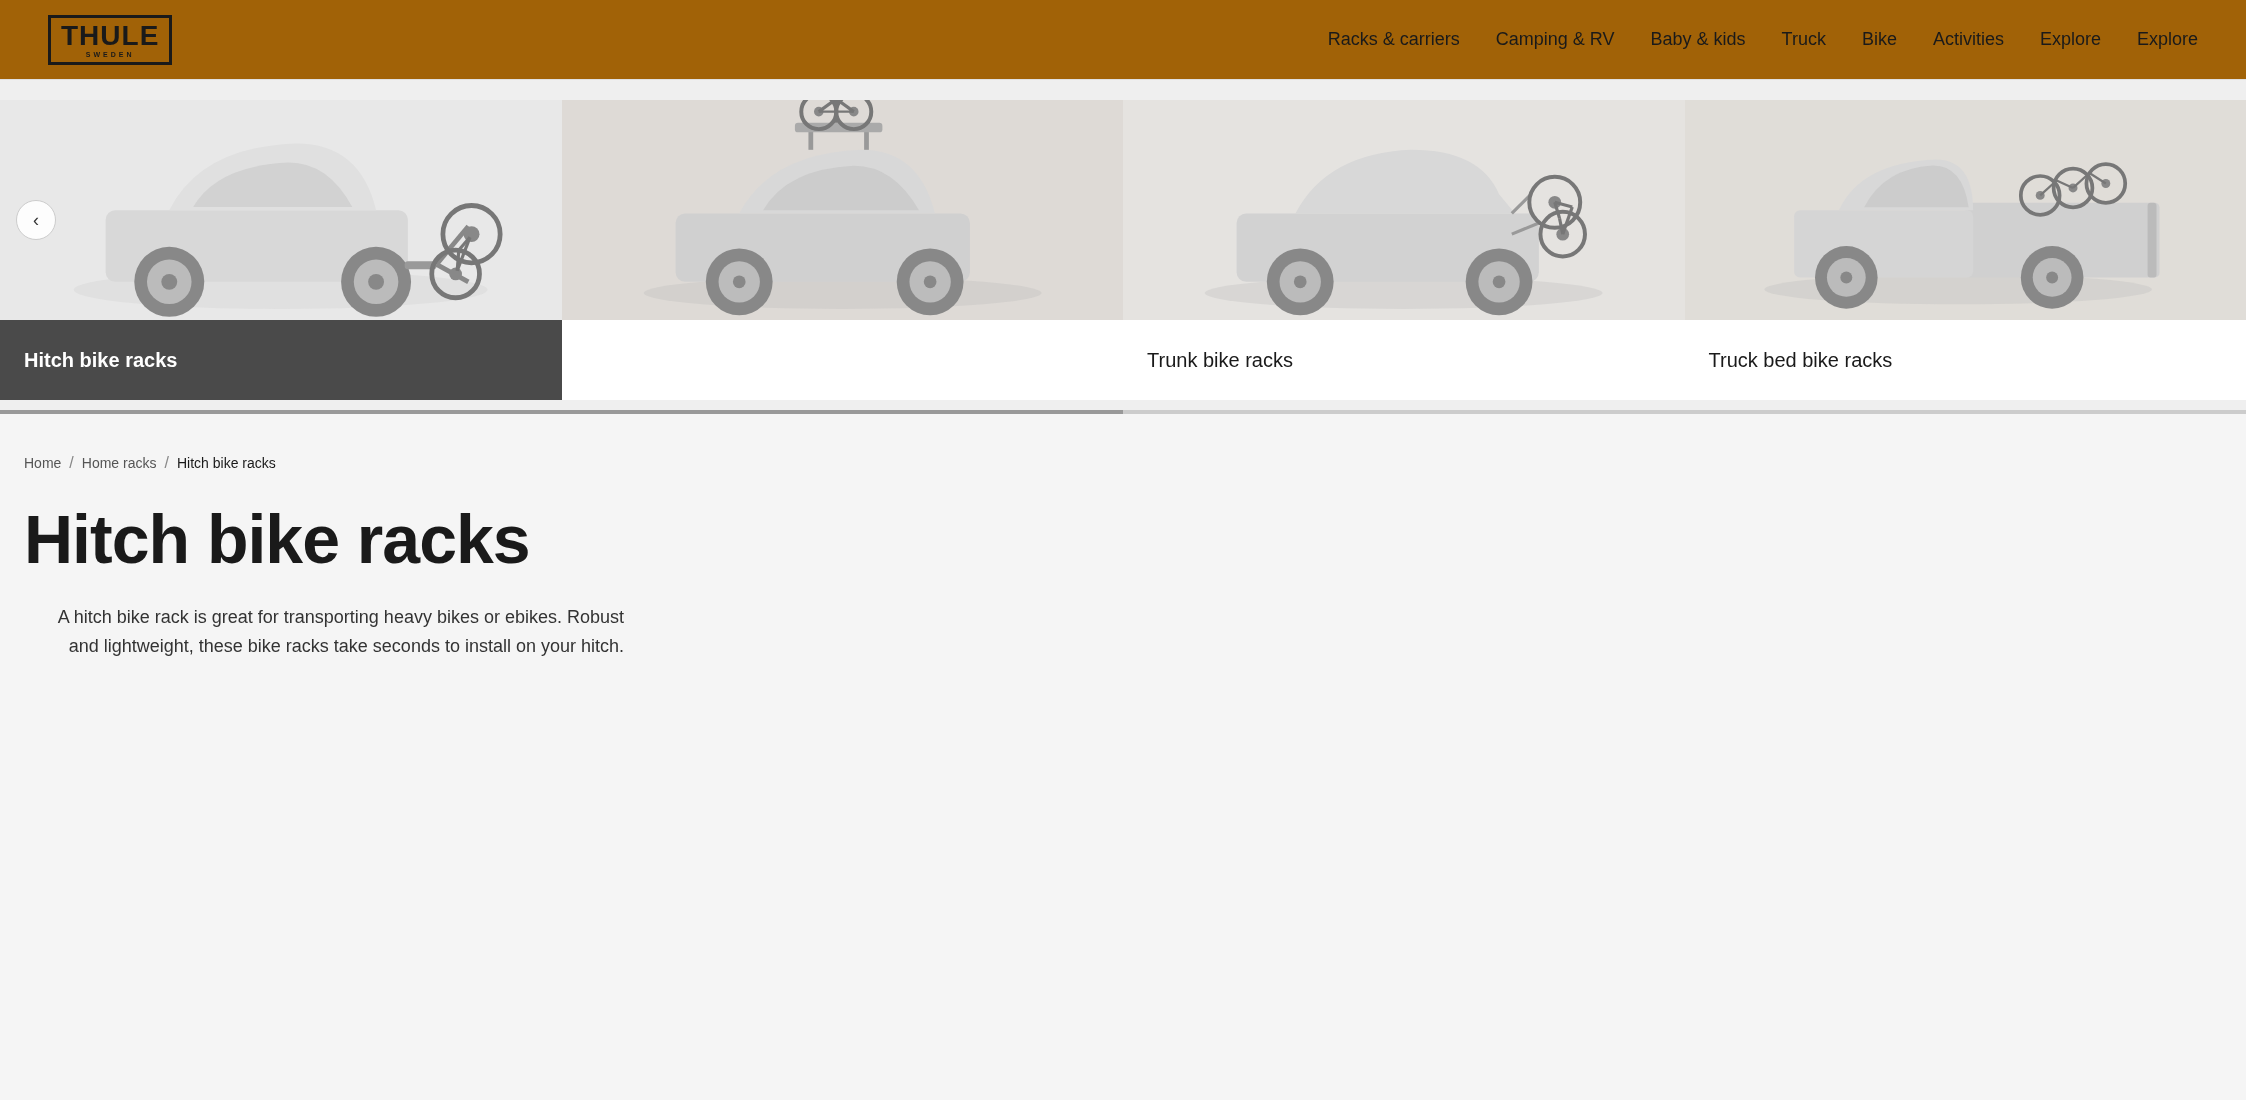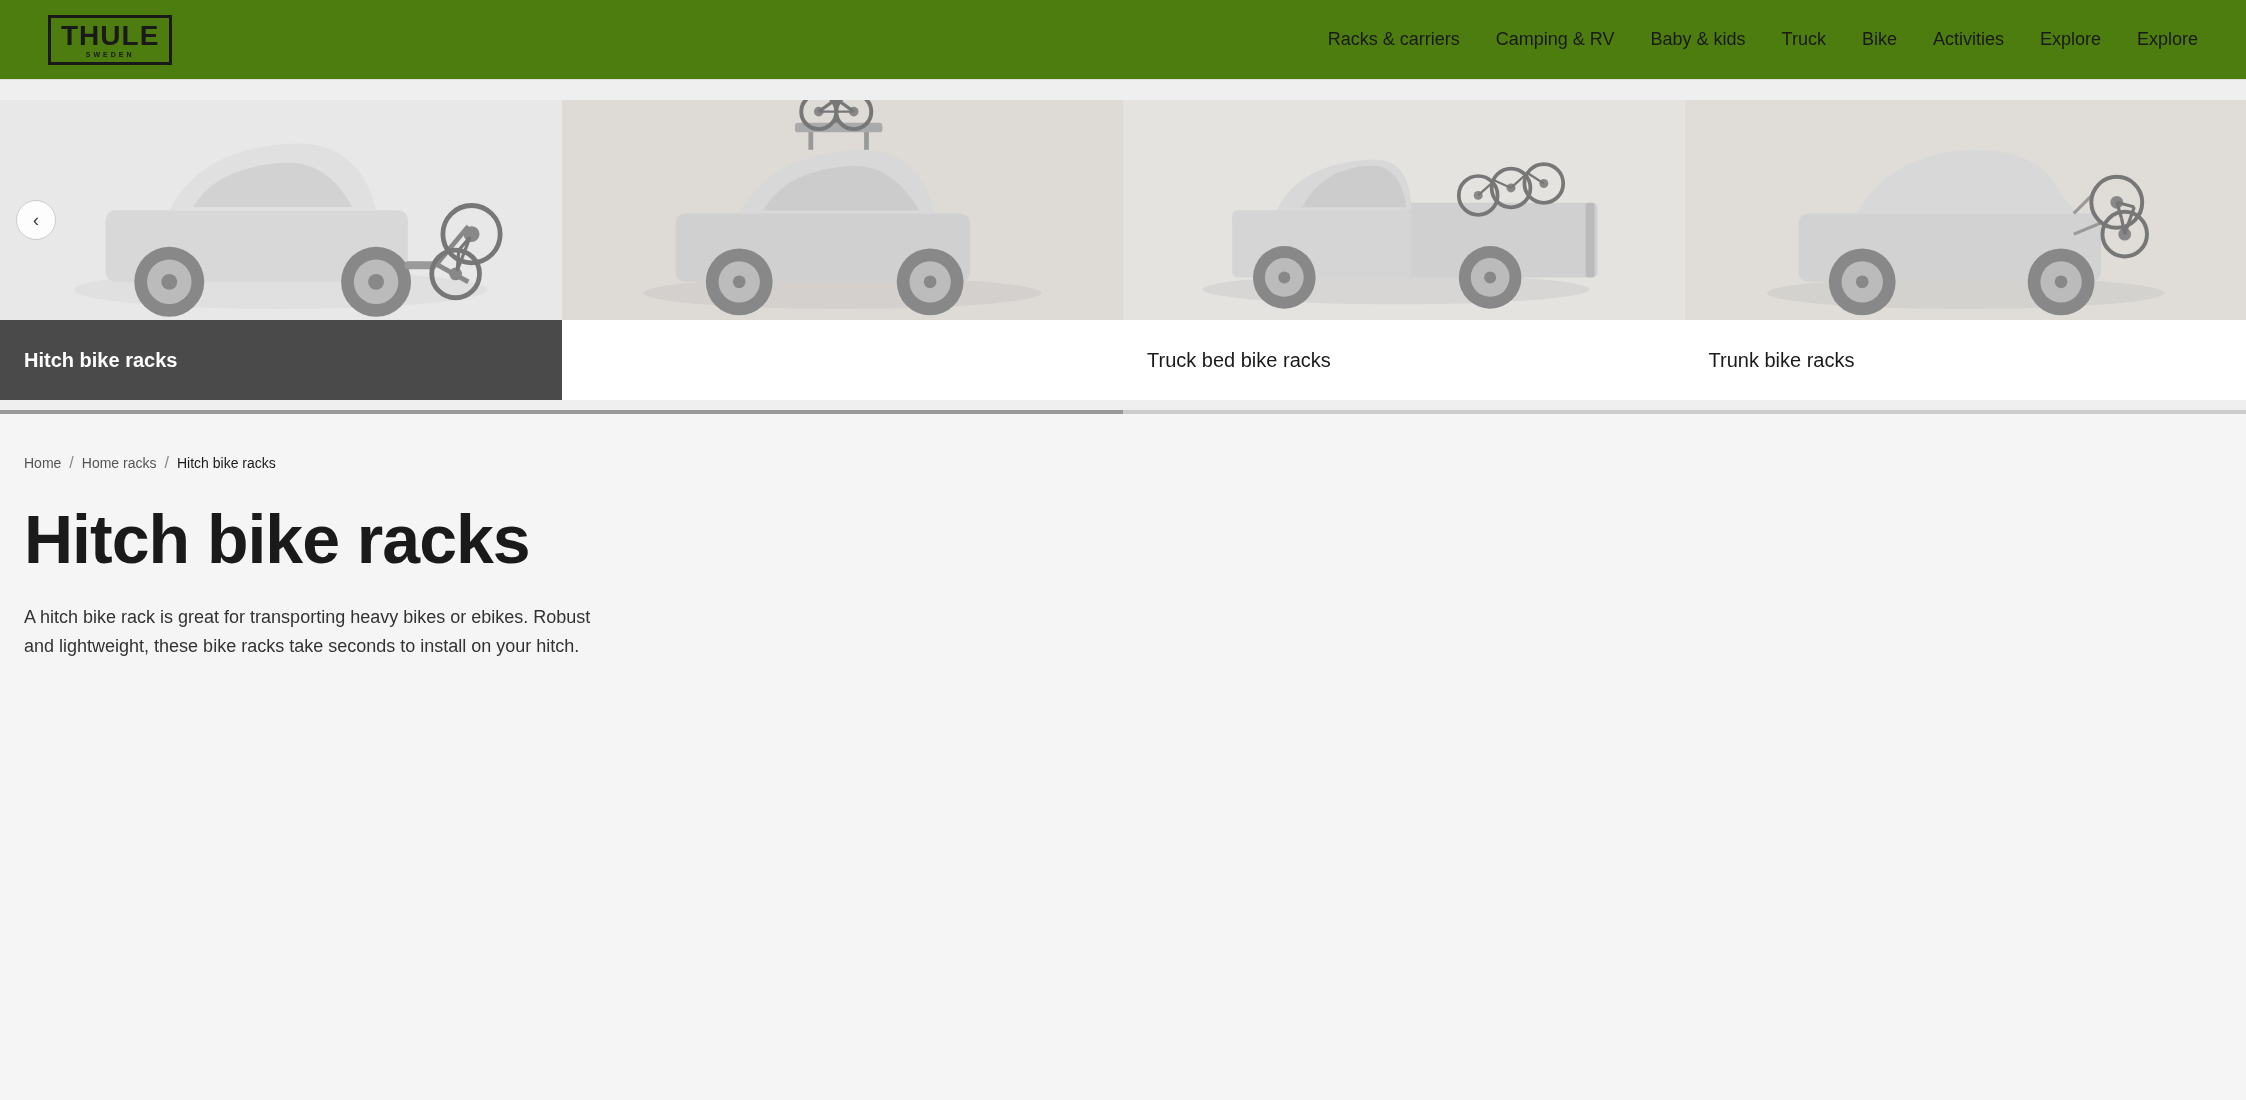--- a/index.html
+++ b/index.html
@@ -9,21 +9,21 @@
     }
 
     body {
       font-family: -apple-system, BlinkMacSystemFont, 'Segoe UI', Helvetica, Arial, sans-serif;
       background: #f5f5f5;
       color: #1a1a1a;
     }
 
     
     header {
-      background: #4d7c0f;
+      background: #a16207;
       border-bottom: 1px solid #e0e0e0;
       display: flex;
       align-items: center;
       padding: 0 48px;
       height: 80px;
     }
 
     .logo {
       font-size: 28px;
       font-weight: 900;
@@ -200,20 +200,21 @@
       margin-bottom: 28px;
       line-height: 1.05;
       letter-spacing: -1px;
     }
 
     .page-description {
       font-size: 18px;
       color: #333;
       line-height: 1.6;
       max-width: 600px;
+      text-align: right;
     }
   </style>
 </head>
 <body>
 
 <header>
   <div class="logo">
     <span>THULE</span>
     <span class="logo-sub">SWEDEN</span>
   </div>
@@ -301,20 +302,54 @@
           <line x1="135" y1="18" x2="146" y2="10" stroke="#777" stroke-width="2"></line>
           <line x1="146" y1="10" x2="157" y2="18" stroke="#777" stroke-width="2"></line>
           <line x1="146" y1="10" x2="146" y2="25" stroke="#777" stroke-width="2"></line>
           <line x1="135" y1="18" x2="157" y2="18" stroke="#777" stroke-width="1.5"></line>
         </svg>
       </div>
     </div>
 
     <div class="carousel-item">
       <div class="carousel-image">
+        <svg class="car-svg" viewBox="0 0 300 160" xmlns="http://www.w3.org/2000/svg">
+          <ellipse cx="150" cy="132" rx="125" ry="10" fill="#bbb" opacity="0.3"></ellipse>
+
+          <rect x="45" y="82" width="190" height="43" rx="6" fill="#d2d2d2"></rect>
+
+          <path d="M82 82 Q102 44 155 42 Q198 42 210 70 L220 82 Z" fill="#d8d8d8"></path>
+
+          <circle cx="85" cy="125" r="21" fill="#888"></circle>
+          <circle cx="85" cy="125" r="13" fill="#bbb"></circle>
+          <circle cx="85" cy="125" r="4" fill="#888"></circle>
+
+          <circle cx="210" cy="125" r="21" fill="#888"></circle>
+          <circle cx="210" cy="125" r="13" fill="#bbb"></circle>
+          <circle cx="210" cy="125" r="4" fill="#888"></circle>
+
+          <line x1="218" y1="82" x2="230" y2="70" stroke="#999" stroke-width="2"></line>
+          <line x1="218" y1="95" x2="235" y2="88" stroke="#999" stroke-width="2"></line>
+
+          <circle cx="245" cy="75" r="16" fill="none" stroke="#777" stroke-width="2.5"></circle>
+          <circle cx="245" cy="75" r="4" fill="#888"></circle>
+          <circle cx="250" cy="95" r="14" fill="none" stroke="#777" stroke-width="2.5"></circle>
+          <circle cx="250" cy="95" r="4" fill="#888"></circle>
+
+          <line x1="245" y1="75" x2="248" y2="85" stroke="#777" stroke-width="2"></line>
+          <line x1="248" y1="85" x2="250" y2="95" stroke="#777" stroke-width="2"></line>
+          <line x1="245" y1="75" x2="256" y2="78" stroke="#777" stroke-width="2"></line>
+          <line x1="256" y1="78" x2="250" y2="95" stroke="#777" stroke-width="2"></line>
+        </svg>
+      </div>
+      <div class="carousel-label">Trunk bike racks</div>
+    </div>
+
+    <div class="carousel-item">
+      <div class="carousel-image">
         <svg class="car-svg" viewBox="0 0 320 160" xmlns="http://www.w3.org/2000/svg">
           <ellipse cx="155" cy="133" rx="130" ry="10" fill="#bbb" opacity="0.3"></ellipse>
 
           <rect x="160" y="75" width="130" height="50" rx="3" fill="#d0d0d0"></rect>
 
           <rect x="45" y="80" width="120" height="45" rx="4" fill="#d5d5d5"></rect>
           <path d="M75 80 Q90 48 140 46 Q165 46 165 80 Z" fill="#d8d8d8"></path>
 
           <path d="M92 78 Q105 52 138 50 Q158 50 162 78 Z" fill="#c0c0c0" opacity="0.5"></path>
 
@@ -337,54 +372,20 @@
 
           <line x1="210" y1="70" x2="221" y2="60" stroke="#777" stroke-width="1.5"></line>
           <line x1="221" y1="60" x2="232" y2="65" stroke="#777" stroke-width="1.5"></line>
           <line x1="232" y1="65" x2="243" y2="55" stroke="#777" stroke-width="1.5"></line>
           <line x1="243" y1="55" x2="254" y2="62" stroke="#777" stroke-width="1.5"></line>
         </svg>
       </div>
       <div class="carousel-label">Truck bed bike racks</div>
     </div>
 
-    <div class="carousel-item">
-      <div class="carousel-image">
-        <svg class="car-svg" viewBox="0 0 300 160" xmlns="http://www.w3.org/2000/svg">
-          <ellipse cx="150" cy="132" rx="125" ry="10" fill="#bbb" opacity="0.3"></ellipse>
-
-          <rect x="45" y="82" width="190" height="43" rx="6" fill="#d2d2d2"></rect>
-
-          <path d="M82 82 Q102 44 155 42 Q198 42 210 70 L220 82 Z" fill="#d8d8d8"></path>
-
-          <circle cx="85" cy="125" r="21" fill="#888"></circle>
-          <circle cx="85" cy="125" r="13" fill="#bbb"></circle>
-          <circle cx="85" cy="125" r="4" fill="#888"></circle>
-
-          <circle cx="210" cy="125" r="21" fill="#888"></circle>
-          <circle cx="210" cy="125" r="13" fill="#bbb"></circle>
-          <circle cx="210" cy="125" r="4" fill="#888"></circle>
-
-          <line x1="218" y1="82" x2="230" y2="70" stroke="#999" stroke-width="2"></line>
-          <line x1="218" y1="95" x2="235" y2="88" stroke="#999" stroke-width="2"></line>
-
-          <circle cx="245" cy="75" r="16" fill="none" stroke="#777" stroke-width="2.5"></circle>
-          <circle cx="245" cy="75" r="4" fill="#888"></circle>
-          <circle cx="250" cy="95" r="14" fill="none" stroke="#777" stroke-width="2.5"></circle>
-          <circle cx="250" cy="95" r="4" fill="#888"></circle>
-
-          <line x1="245" y1="75" x2="248" y2="85" stroke="#777" stroke-width="2"></line>
-          <line x1="248" y1="85" x2="250" y2="95" stroke="#777" stroke-width="2"></line>
-          <line x1="245" y1="75" x2="256" y2="78" stroke="#777" stroke-width="2"></line>
-          <line x1="256" y1="78" x2="250" y2="95" stroke="#777" stroke-width="2"></line>
-        </svg>
-      </div>
-      <div class="carousel-label">Trunk bike racks</div>
-    </div>
-
   </div>
 
   <div class="carousel-prev">‹</div>
 
   <div class="scroll-bar-container">
     <div class="scroll-bar">
       <div class="scroll-bar-thumb"></div>
     </div>
   </div>
 </div>

